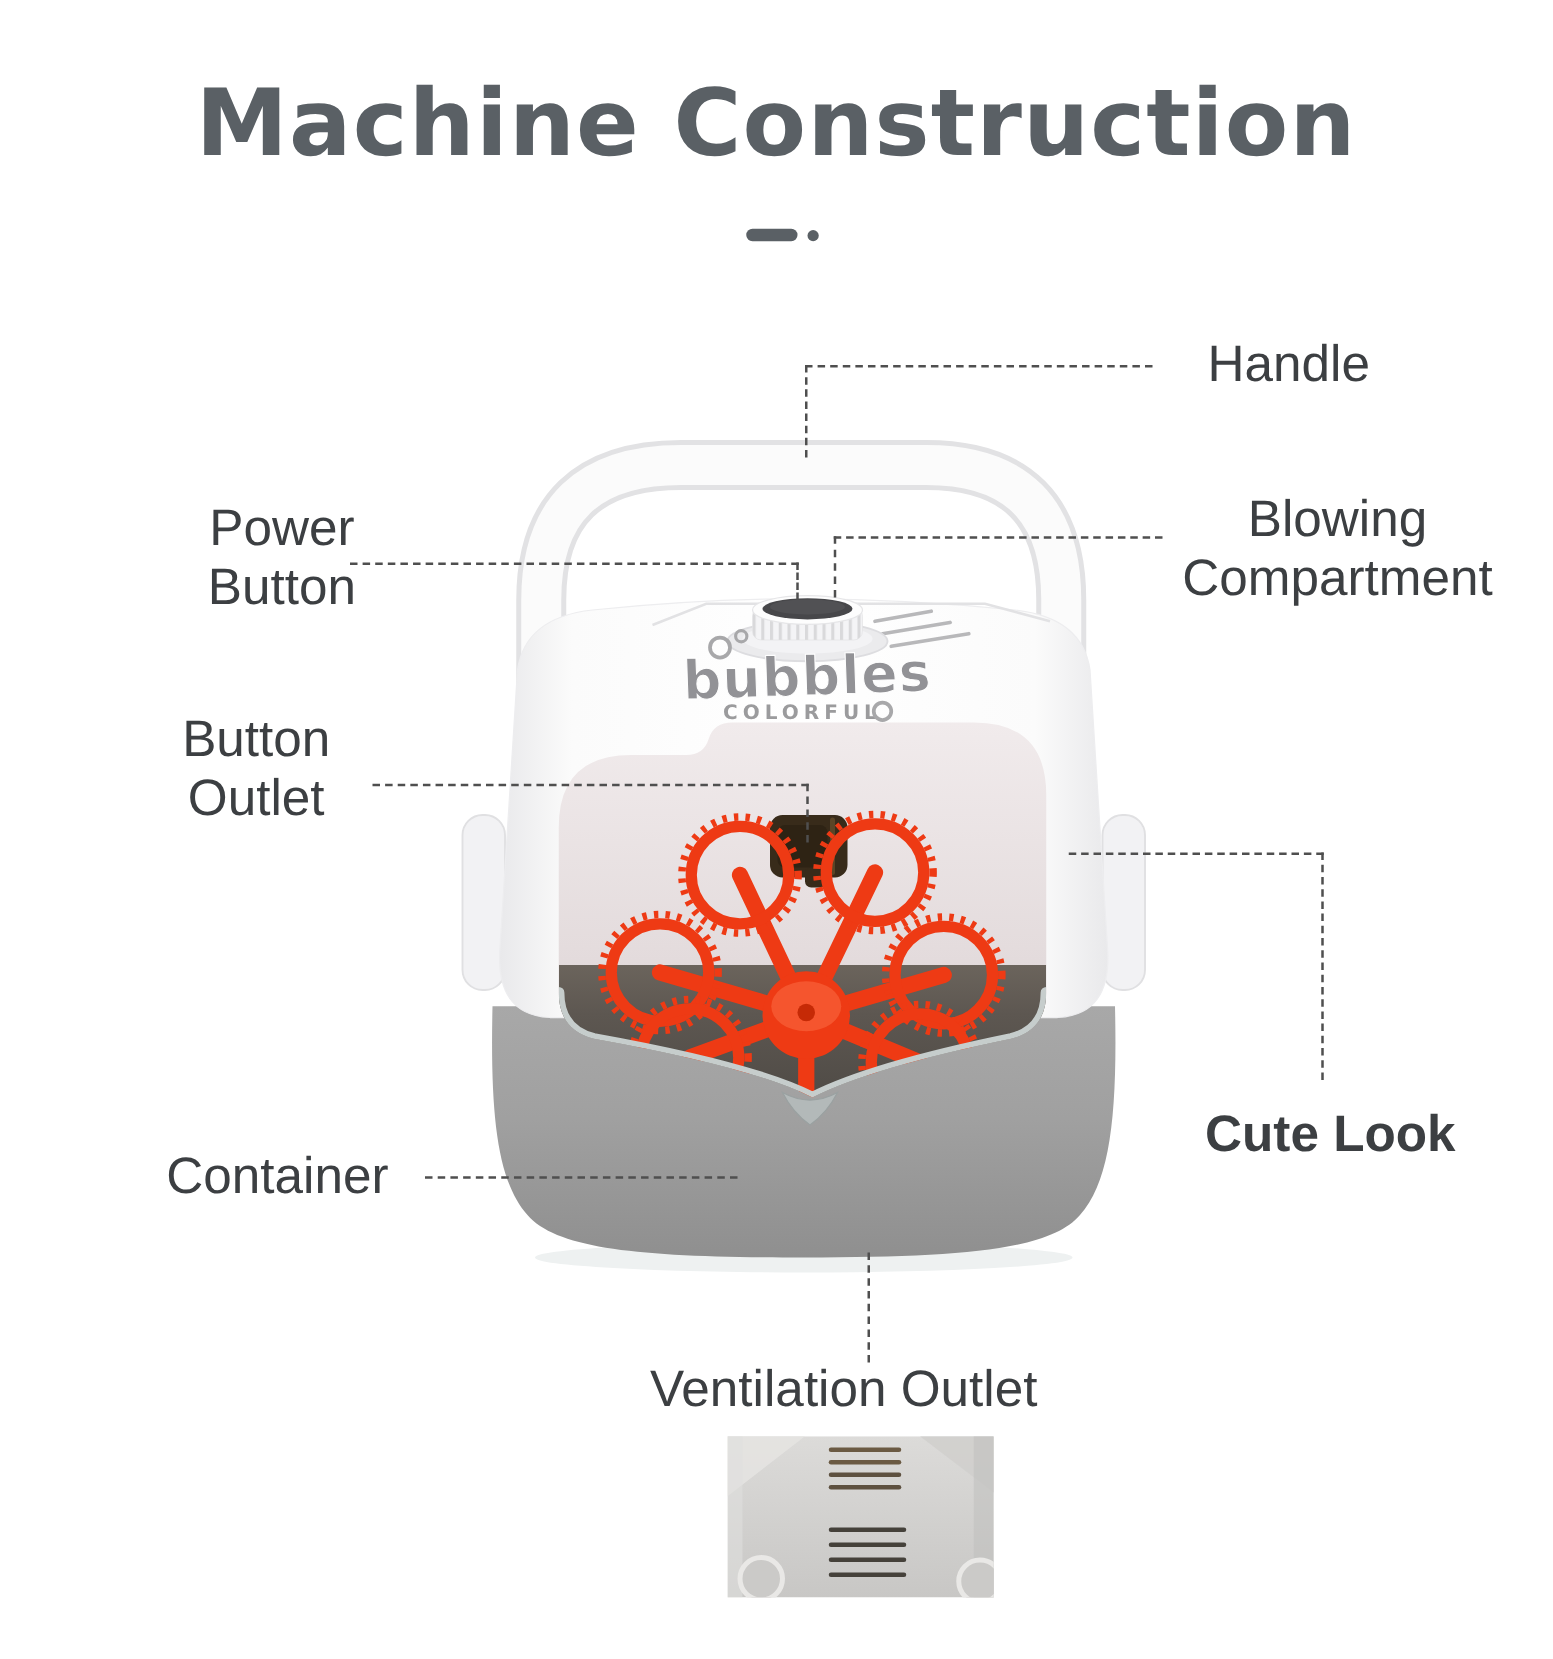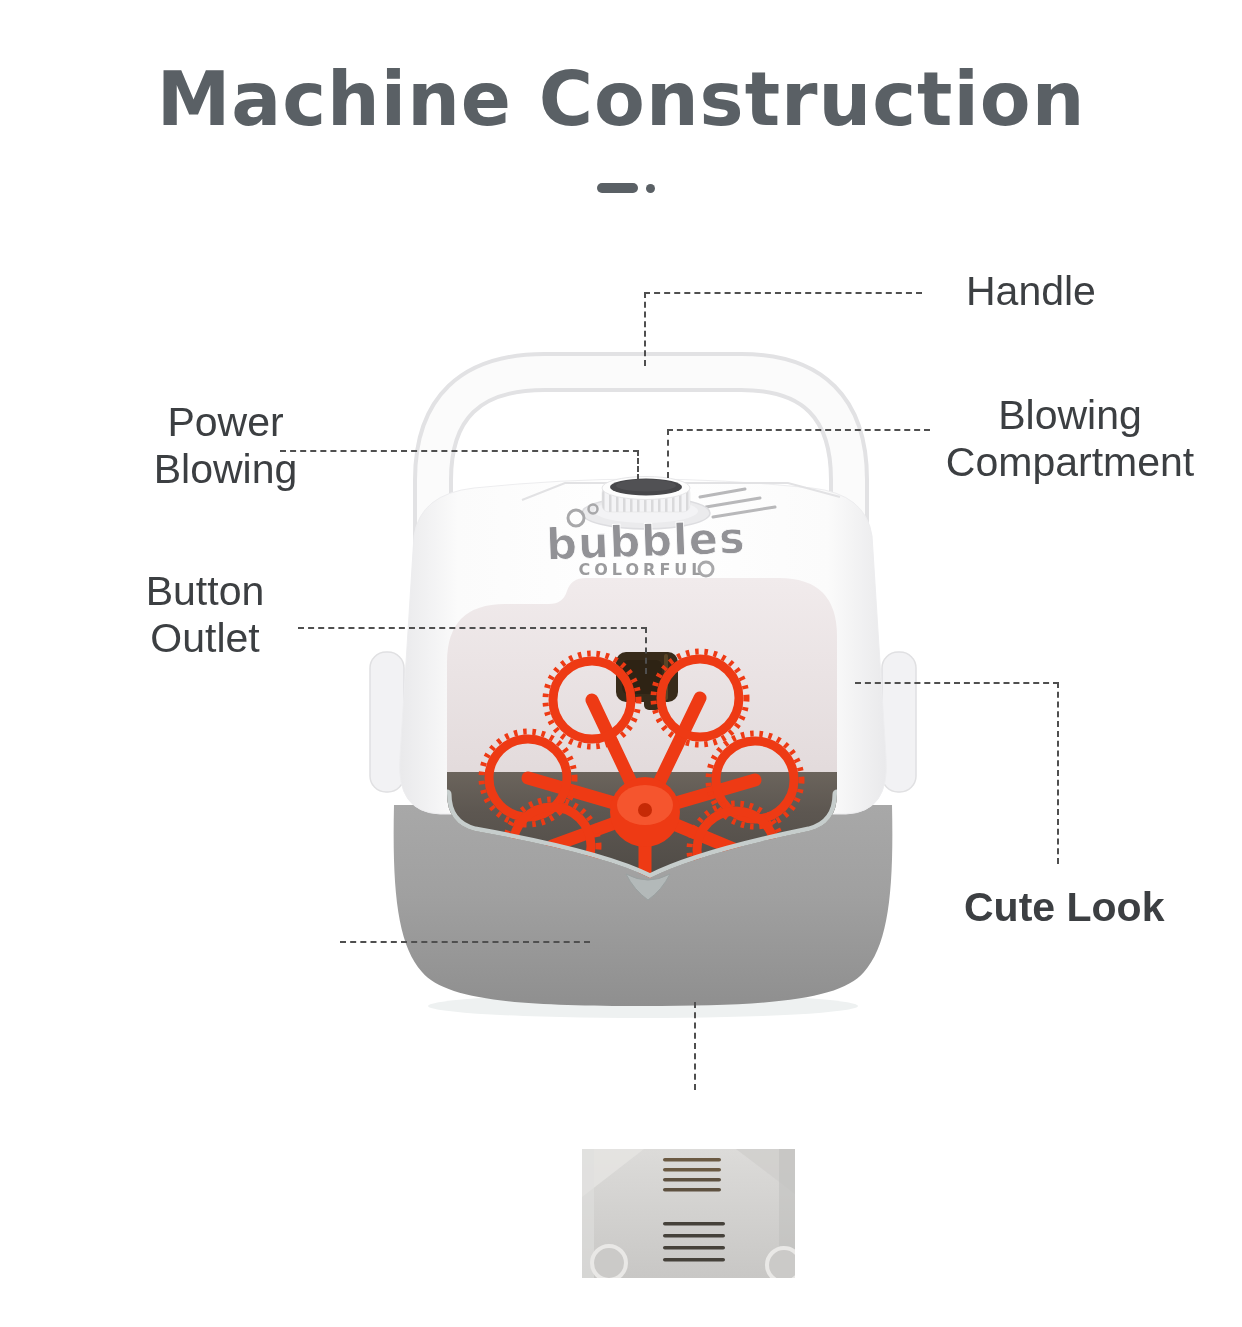--- a/index.html
+++ b/index.html
@@ -223,18 +223,20 @@
 
   <div class="leader leader-handle"></div>
   <div class="leader leader-power"></div>
   <div class="leader leader-battery"></div>
   <div class="leader leader-blowing"></div>
   <div class="leader leader-cute"></div>
   <div class="leader leader-container"></div>
   <div class="leader leader-vent"></div>
 
   <div class="part-label lbl-handle">Handle</div>
-  <div class="part-label lbl-power">Power Blowing</div>
+  <div class="part-label lbl-power">Power Button</div>
   <div class="part-label lbl-battery">Blowing Compartment</div>
   <div class="part-label lbl-blowing">Button Outlet</div>
   <div class="part-label lbl-cute">Cute Look</div>
+  <div class="part-label lbl-container">Container</div>
+  <div class="part-label lbl-vent">Ventilation Outlet</div>
 
 </div>
 
 </body></html>

